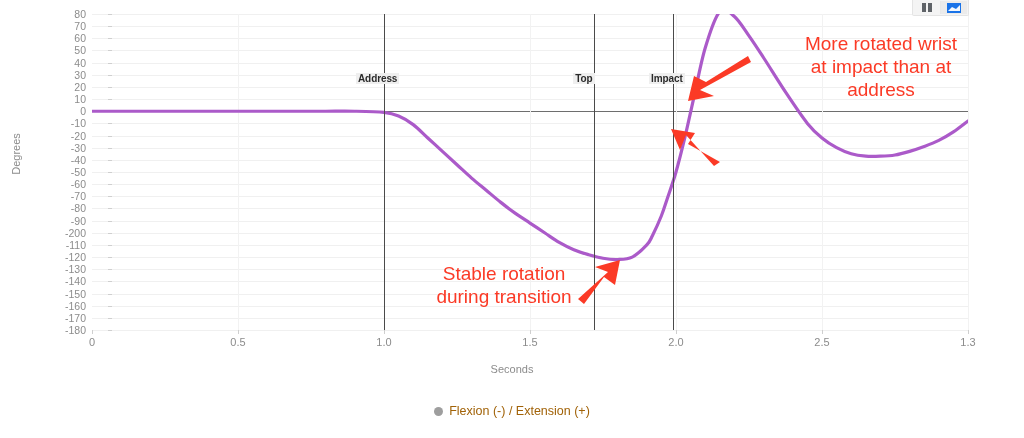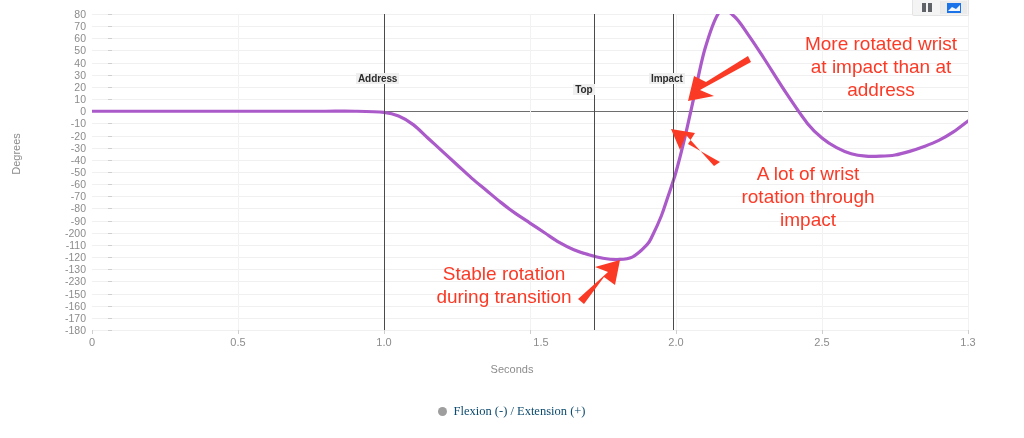--- a/index.html
+++ b/index.html
@@ -306,21 +306,21 @@
     </div>
 
     <svg id="series-svg" viewBox="0 0 876 316" preserveAspectRatio="none">
       <path id="rotation-path" fill="none" stroke="#ab5ac9" stroke-width="3.2" stroke-linecap="round" stroke-linejoin="round" d="M0.00,97.23 C4.87,97.23 19.47,97.23 29.20,97.23 C38.93,97.23 48.67,97.23 58.40,97.23 C68.13,97.23 77.87,97.23 87.60,97.23 C97.33,97.23 107.07,97.23 116.80,97.23 C126.53,97.23 136.27,97.23 146.00,97.23 C155.73,97.23 165.47,97.23 175.20,97.23 C184.93,97.23 194.67,97.23 204.40,97.23 C214.13,97.23 223.87,97.23 233.60,97.23 C243.33,97.23 253.07,97.03 262.80,97.23 C272.53,97.43 284.70,97.64 292.00,98.45 C299.30,99.26 301.73,100.07 306.60,102.09 C311.47,104.12 316.33,106.95 321.20,110.60 C326.07,114.25 330.93,119.51 335.80,123.97 C340.67,128.43 345.53,132.88 350.40,137.34 C355.27,141.79 360.13,146.25 365.00,150.71 C369.87,155.16 374.73,159.82 379.60,164.08 C384.47,168.33 389.33,172.18 394.20,176.23 C399.07,180.28 403.93,184.54 408.80,188.38 C413.67,192.23 418.53,195.88 423.40,199.32 C428.27,202.77 433.13,205.81 438.00,209.05 C442.87,212.29 447.73,215.53 452.60,218.77 C457.47,222.01 462.33,225.66 467.20,228.49 C472.07,231.33 476.93,233.76 481.80,235.78 C486.67,237.81 491.53,239.23 496.40,240.65 C501.27,242.06 506.13,243.48 511.00,244.29 C515.87,245.10 520.73,245.71 525.60,245.51 C530.47,245.31 535.33,245.51 540.20,243.08 C545.07,240.65 551.39,234.57 554.80,230.92 C558.21,227.28 558.21,226.06 560.64,221.20 C563.07,216.34 566.97,207.83 569.40,201.75 C571.83,195.68 572.81,192.03 575.24,184.74 C577.67,177.45 581.08,168.13 584.00,158.00 C586.92,147.87 589.84,136.12 592.76,123.97 C595.68,111.82 598.11,100.07 601.52,85.08 C604.93,70.09 608.82,48.62 613.20,34.03 C617.58,19.45 622.93,2.84 627.80,-2.43 C632.67,-7.70 637.53,-1.62 642.40,2.43 C647.27,6.48 652.13,14.99 657.00,21.88 C661.87,28.76 665.27,34.03 671.60,43.75 C677.93,53.48 687.66,69.28 694.96,80.22 C702.26,91.15 709.56,102.09 715.40,109.38 C721.24,116.68 725.13,119.92 730.00,123.97 C734.87,128.02 739.73,131.06 744.60,133.69 C749.47,136.33 754.33,138.35 759.20,139.77 C764.07,141.19 768.93,141.79 773.80,142.20 C778.67,142.61 783.53,142.40 788.40,142.20 C793.27,142.00 798.13,141.79 803.00,140.98 C807.87,140.17 812.73,138.76 817.60,137.34 C822.47,135.92 827.33,134.30 832.20,132.48 C837.07,130.65 841.93,128.83 846.80,126.40 C851.67,123.97 856.53,121.13 861.40,117.89 C866.27,114.65 873.57,108.78 876.00,106.95"></path>
     </svg>
 
     <div id="eventlines">
         <div class="eventline" style="left: 384px; top: 14px;"></div>
         <div class="eventlabel" style="top: 73px; left: 356px;">Address</div>
         <div class="eventline" style="left: 594.24px; top: 14px;"></div>
-        <div class="eventlabel" style="top: 73px; left: 573.24px; margin-top: 11px;">Top</div>
+        <div class="eventlabel" style="top: 73px; left: 573.24px;">Top</div>
         <div class="eventline" style="left: 673.08px; top: 14px;"></div>
         <div class="eventlabel" style="top: 73px; left: 649.08px;">Impact</div>
       </div>
 
     <div id="yticks">
         <div class="ytick" style="top: 9px;">80</div>
         <div class="ytickmark" style="top: 14px;"></div>
         <div class="ytick" style="top: 21.1538px;">70</div>
         <div class="ytickmark" style="top: 26.1538px;"></div>
         <div class="ytick" style="top: 33.3077px;">60</div>
@@ -356,39 +356,39 @@
         <div class="ytick" style="top: 215.615px;">-90</div>
         <div class="ytickmark" style="top: 220.615px;"></div>
         <div class="ytick" style="top: 227.769px;">-200</div>
         <div class="ytickmark" style="top: 232.769px;"></div>
         <div class="ytick" style="top: 239.923px;">-110</div>
         <div class="ytickmark" style="top: 244.923px;"></div>
         <div class="ytick" style="top: 252.077px;">-120</div>
         <div class="ytickmark" style="top: 257.077px;"></div>
         <div class="ytick" style="top: 264.231px;">-130</div>
         <div class="ytickmark" style="top: 269.231px;"></div>
-        <div class="ytick" style="top: 276.385px;">-230</div>
+        <div class="ytick" style="top: 276.385px;">-140</div>
         <div class="ytickmark" style="top: 281.385px;"></div>
         <div class="ytick" style="top: 288.538px;">-150</div>
         <div class="ytickmark" style="top: 293.538px;"></div>
         <div class="ytick" style="top: 300.692px;">-160</div>
         <div class="ytickmark" style="top: 305.692px;"></div>
         <div class="ytick" style="top: 312.846px;">-170</div>
         <div class="ytickmark" style="top: 317.846px;"></div>
         <div class="ytick" style="top: 325px;">-180</div>
         <div class="ytickmark" style="top: 330px;"></div>
       </div>
     <div id="xticks">
         <div class="xtick" style="left: 92px;">0</div>
         <div class="xtickmark" style="left: 92px;"></div>
         <div class="xtick" style="left: 238px;">0.5</div>
         <div class="xtickmark" style="left: 238px;"></div>
         <div class="xtick" style="left: 384px;">1.0</div>
         <div class="xtickmark" style="left: 384px;"></div>
-        <div class="xtick" style="left: 541px;">1.5</div>
+        <div class="xtick" style="left: 530px;">1.5</div>
         <div class="xtickmark" style="left: 530px;"></div>
         <div class="xtick" style="left: 676px;">2.0</div>
         <div class="xtickmark" style="left: 676px;"></div>
         <div class="xtick" style="left: 822px;">2.5</div>
         <div class="xtickmark" style="left: 822px;"></div>
         <div class="xtick" style="left: 968px;">1.3</div>
         <div class="xtickmark" style="left: 968px;"></div>
       </div>
 
     <div id="xlabel">Seconds</div>
@@ -406,27 +406,24 @@
 
       <g>
         <path d="M578 299 L608 272 L595 267 L620 260 L615 285 L604 277 L584 304 Z" fill="#fb3a26"></path>
       </g>
     </svg>
 
     <div class="annot" style="left:752px; top:32px; width:258px;">More rotated wrist
 at impact than at
 address</div>
 
-    <div class="annot" style="left:692px; top:162px; width:232px;">A lot of wrist
-rotation through
-impact</div>
 
     <div class="annot" style="left:404px; top:262px; width:200px;">Stable rotation
 during transition</div>
   </div>
 
   <div id="legend">
       <div class="legend-item">
         <span class="legend-dot" style="background: rgb(158, 158, 158);"></span>
-        <span style="color: #0c4a6e; font-family: Liberation Serif, serif;">Flexion (-) / Extension (+)</span>
+        <span style="color: #a16207;">Flexion (-) / Extension (+)</span>
       </div>
     </div>
 </div>
 
 </body></html>

